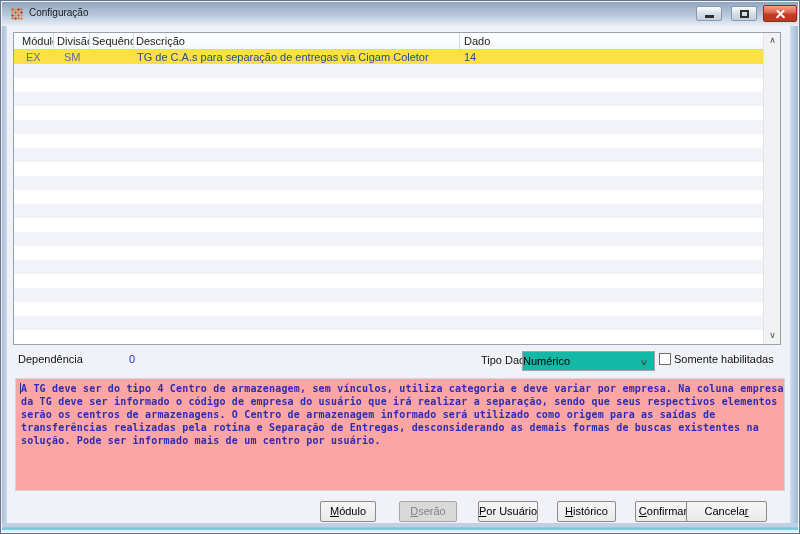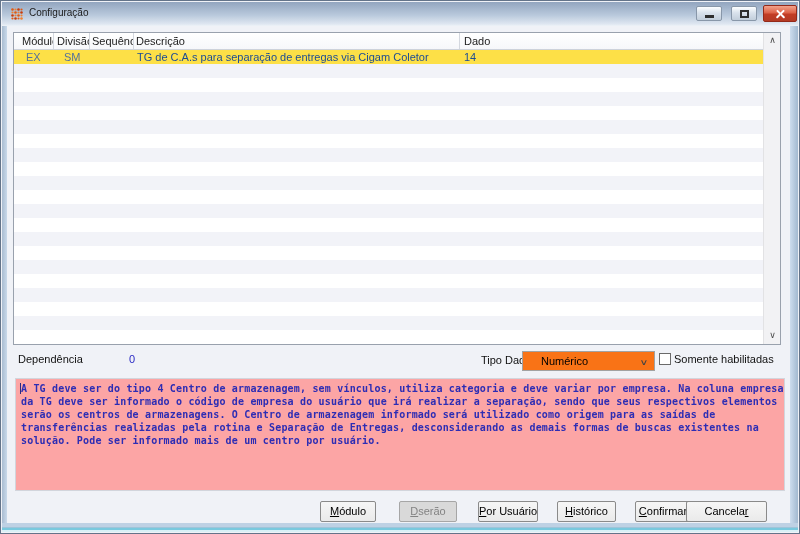--- a/index.html
+++ b/index.html
@@ -52,22 +52,22 @@
   .sb-btn{position:absolute;left:0;width:17px;height:16px;text-align:center;
     font-size:9px;line-height:15px;color:#4d4d4d;}
   .sb-up{top:0;}
   .sb-down{bottom:0;}
   
   .field-label{position:absolute;font-size:11px;color:#111;white-space:nowrap;}
   .lbl-dependencia{left:17px;top:352px;}
   .val-dependencia{position:absolute;left:128px;top:352px;font-size:11px;color:#2a2ac4;}
   .lbl-tipodado{left:480px;top:353px;}
   .combo{position:absolute;left:521px;top:350px;width:133px;height:20px;
-    background:#f97316;border:1px solid #a2a2a2;font-size:11px;line-height:18px;
-    padding-left:18px;color:#000;}
+    background:#14b8a6;border:1px solid #a2a2a2;font-size:11px;line-height:18px;
+    padding-left:0;color:#000;}
   .combo-chevron{position:absolute;right:7px;top:2px;font-size:8px;color:#444;
     transform:scaleX(1.5);}
   .checkbox{position:absolute;left:658px;top:352px;width:12px;height:12px;
     background:#fff;border:1px solid #6a6a6a;}
   .lbl-somente{left:673px;top:352px;}
   
   .desc-box{position:absolute;left:14px;top:377px;width:770px;height:113px;
     background:#fca5a5;border:1px solid #d2d5dc;padding:3px 0 0 5px;overflow:hidden;}
   .desc-line{font-family:"DejaVu Sans Mono",monospace;font-weight:bold;
     font-size:10px;letter-spacing:0.18px;line-height:13px;color:#2d2db4;white-space:pre;}

